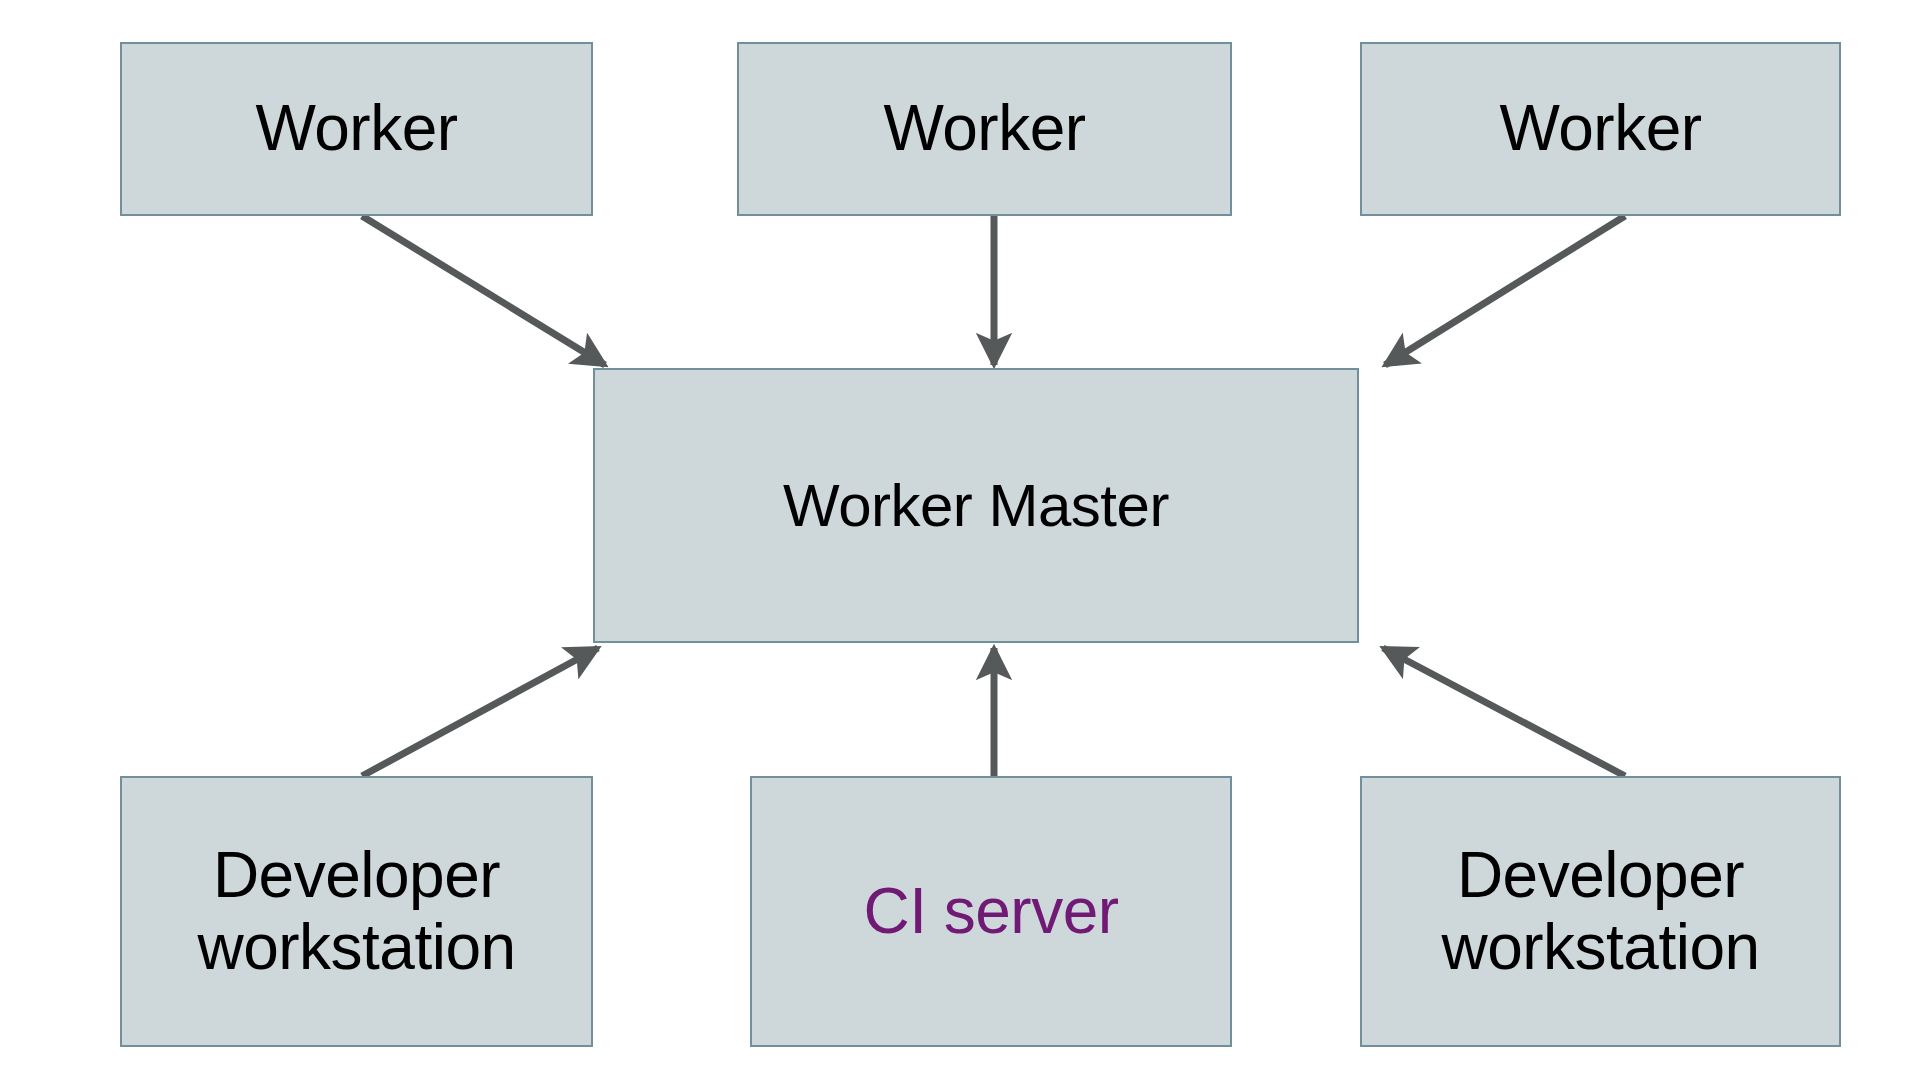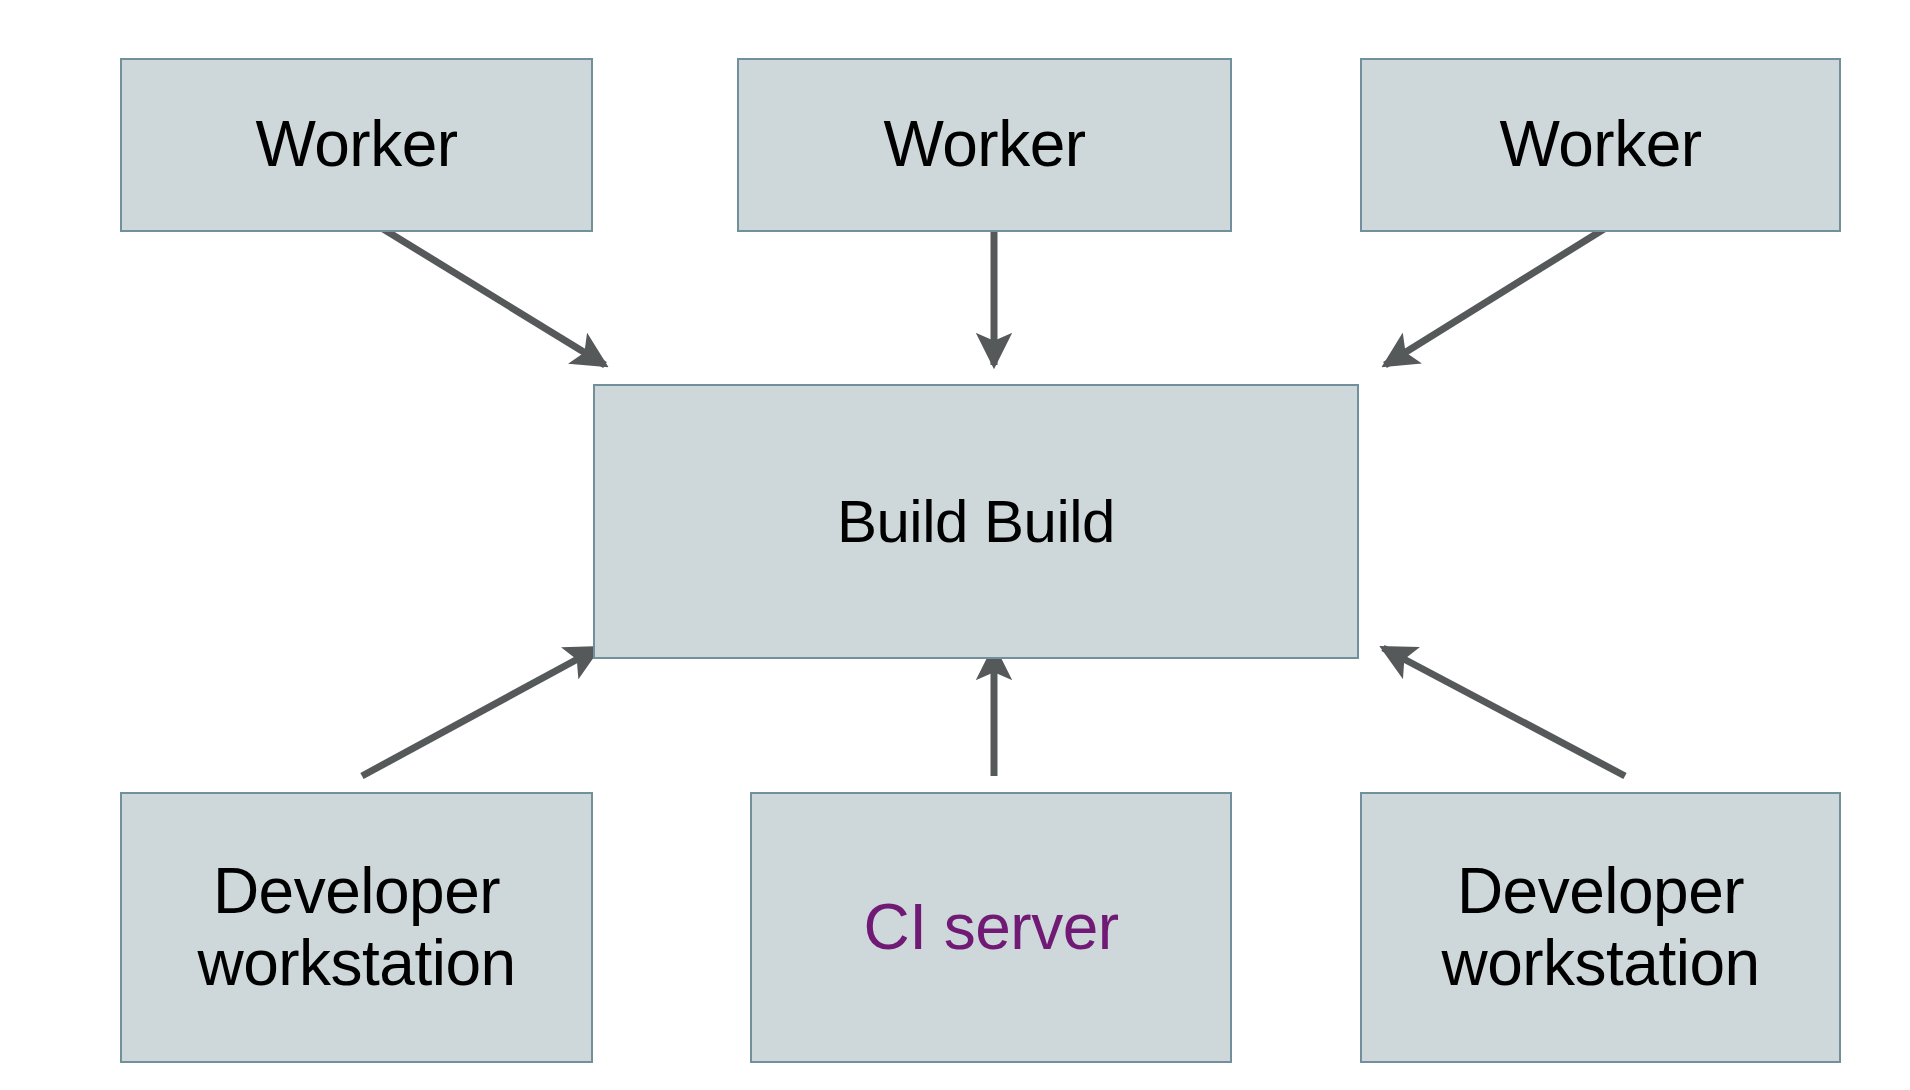--- a/index.html
+++ b/index.html
@@ -35,21 +35,20 @@
     justify-content: center;
     text-align: center;
     background: #ced8da;
     border: 2px solid #72909c;
     color: #000000;
     font-family: "Liberation Sans", sans-serif;
     font-weight: 400;
     line-height: 1.12;
     letter-spacing: -0.5px;
     z-index: 2;
-    margin-top: 16px;
   }
   .node-label {
     display: block;
     white-space: pre-line;
     padding: 0 6px;
   }
   .size-lg { font-size: 64px; }
   .size-md { font-size: 60px; }
 </style>
 </head>
@@ -77,21 +76,21 @@
       <div class="node-box size-lg" style="left: 120px; top: 42px; width: 473px; height: 174px; background: rgb(206, 216, 218); border-color: rgb(114, 144, 156); color: rgb(0, 0, 0);">
         <span class="node-label">Worker</span>
       </div>
       <div class="node-box size-lg" style="left: 737px; top: 42px; width: 495px; height: 174px; background: rgb(206, 216, 218); border-color: rgb(114, 144, 156); color: rgb(0, 0, 0);">
         <span class="node-label">Worker</span>
       </div>
       <div class="node-box size-lg" style="left: 1360px; top: 42px; width: 481px; height: 174px; background: rgb(206, 216, 218); border-color: rgb(114, 144, 156); color: rgb(0, 0, 0);">
         <span class="node-label">Worker</span>
       </div>
       <div class="node-box size-md" style="left: 593px; top: 368px; width: 766px; height: 275px; background: rgb(206, 216, 218); border-color: rgb(114, 144, 156); color: rgb(0, 0, 0);">
-        <span class="node-label">Build Build</span>
+        <span class="node-label">Worker Master</span>
       </div>
       <div class="node-box size-lg" style="left: 120px; top: 776px; width: 473px; height: 271px; background: rgb(206, 216, 218); border-color: rgb(114, 144, 156); color: rgb(0, 0, 0);">
         <span class="node-label">Developer
 workstation</span>
       </div>
       <div class="node-box size-lg" style="left: 750px; top: 776px; width: 482px; height: 271px; background: rgb(206, 216, 218); border-color: rgb(114, 144, 156); color: #701a75;">
         <span class="node-label">CI server</span>
       </div>
       <div class="node-box size-lg" style="left: 1360px; top: 776px; width: 481px; height: 271px; background: rgb(206, 216, 218); border-color: rgb(114, 144, 156); color: rgb(0, 0, 0);">
         <span class="node-label">Developer

